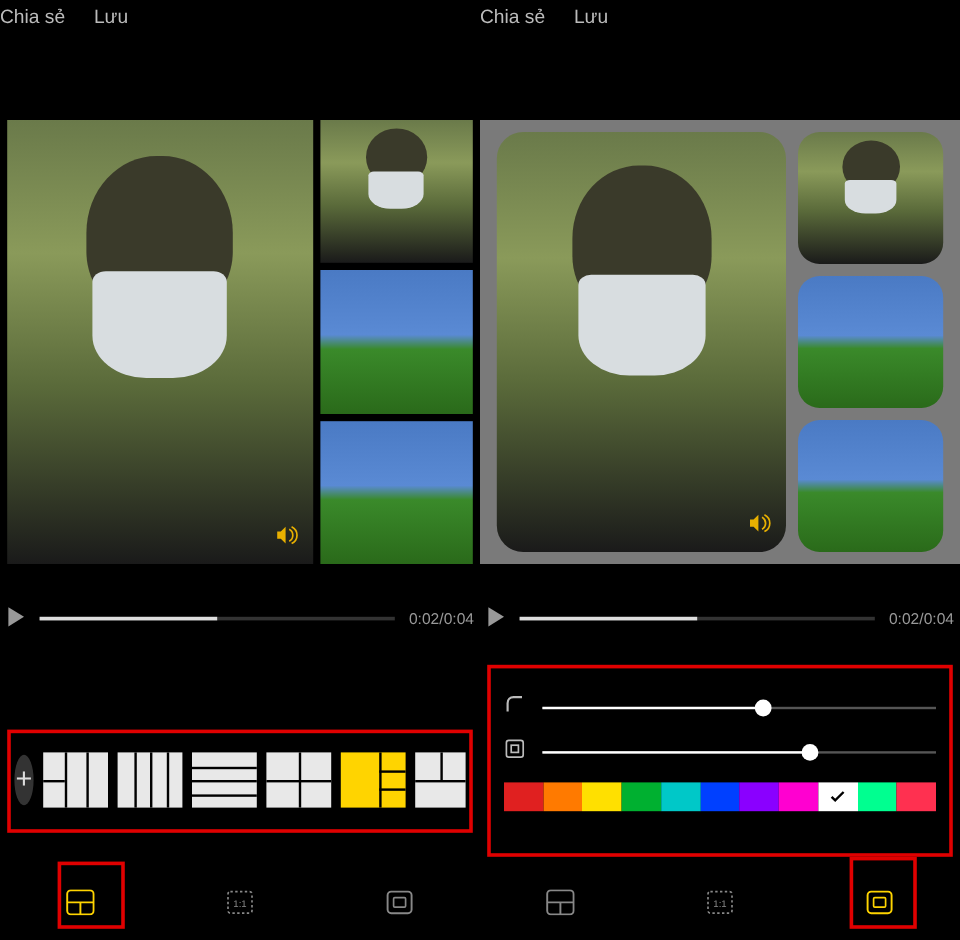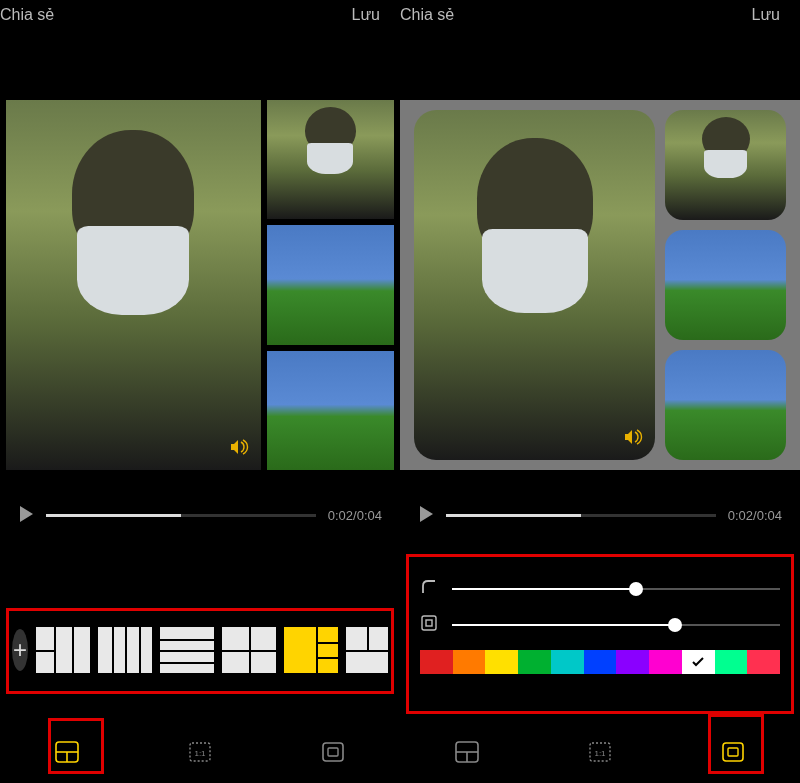--- a/index.html
+++ b/index.html
@@ -13,23 +13,23 @@
 }
 .screen {
   width: 400px;
   height: 783px;
   position: relative;
   background: #000;
 }
 .header {
   height: 30px;
   display: flex;
-  justify-content: space-between;
-  align-items: center;
-  gap: 5px;
+  justify-content: flex-start;
+  align-items: center;
+  gap: 24px;
   padding-right: 20px;
   color: #bbb;
   font-size: 16px;
 }
 .preview-area {
   position: relative;
   width: 100%;
   height: 370px;
   margin-top: 70px;
   display: flex;
@@ -102,21 +102,21 @@
 .speaker-icon {
   position: absolute;
   bottom: 10px;
   right: 12px;
   color: #e8b000;
 }
 .playback-row {
   display: flex;
   align-items: center;
   gap: 12px;
-  padding: 35px 18px 12px;
+  padding: 35px 5px 12px;
   color: #999;
   font-size: 13px;
 }
 .progress-track {
   flex: 1;
   height: 3px;
   background: #333;
   position: relative;
 }
 .progress-fill {

